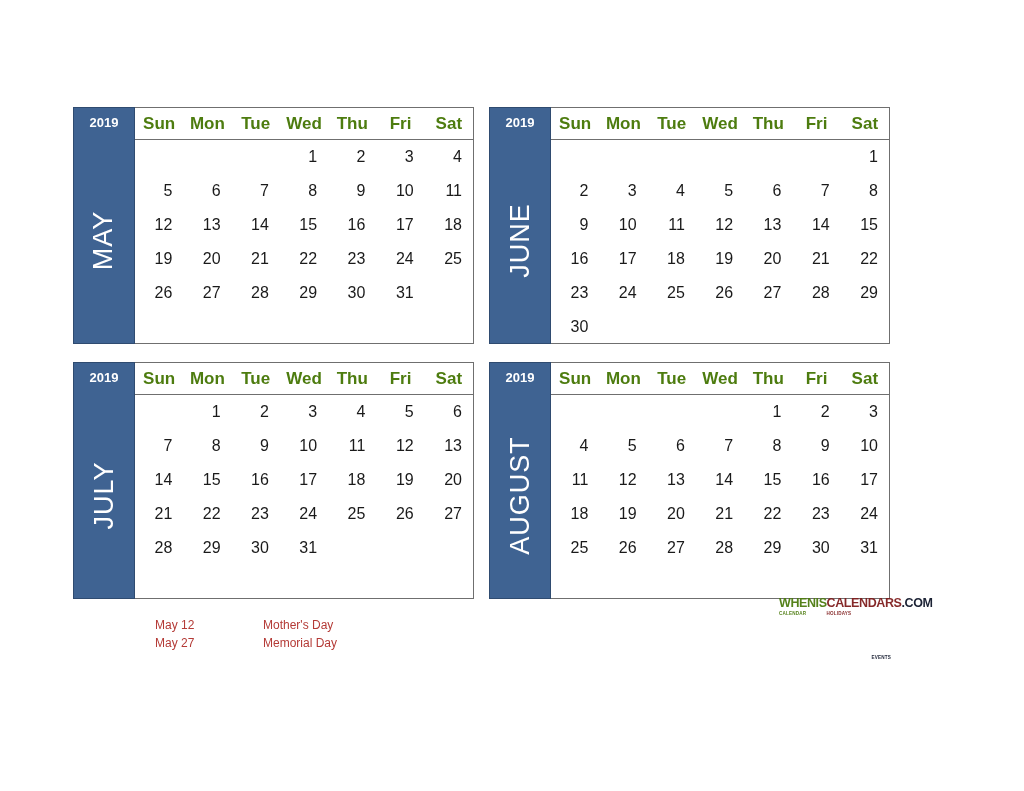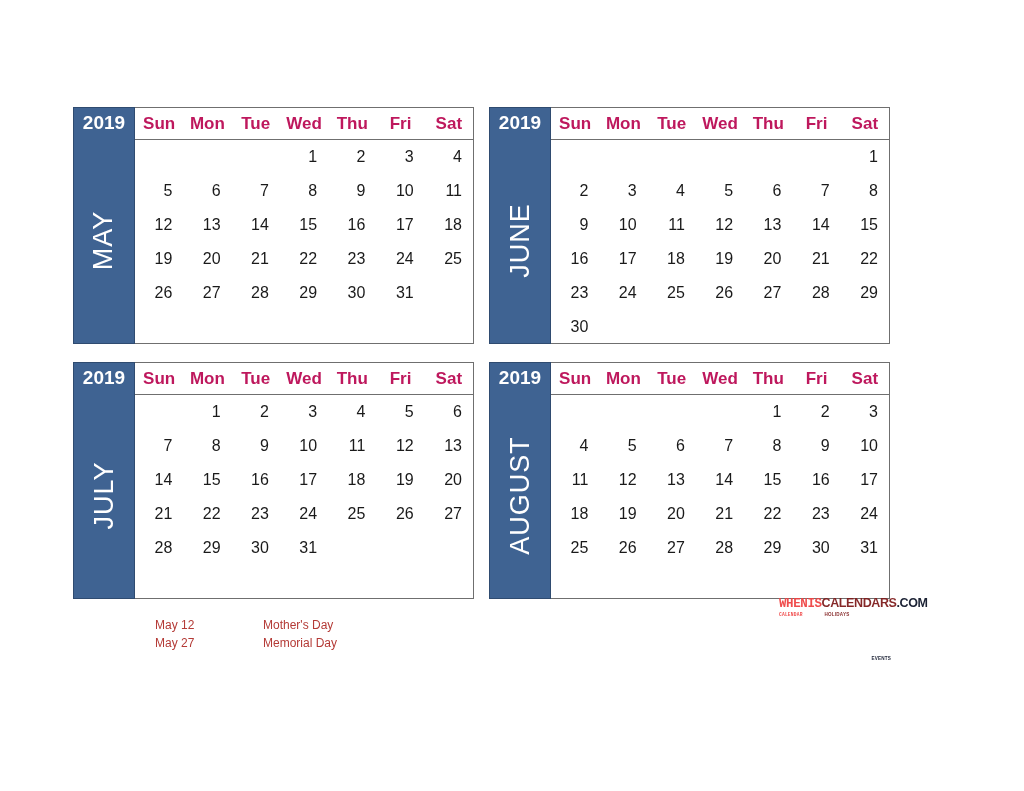--- a/index.html
+++ b/index.html
@@ -46,21 +46,21 @@
     box-sizing: border-box;
     border: 1px solid #2f4b70;
   }
   .year-label {
     position: absolute;
     top: 4px;
     left: 0;
     right: 0;
     text-align: center;
     color: #ffffff;
-    font-size: 19px;
+    font-size: 13px;
     font-weight: bold;
     letter-spacing: 0px;
     line-height: 22px;
   }
   .month-name-wrap {
     position: absolute;
     top: 30px;
     left: 0;
     right: 0;
     bottom: 0;
@@ -89,21 +89,21 @@
   }
   table.cal-table {
     width: 100%;
     height: 100%;
     border-collapse: collapse;
     table-layout: fixed;
   }
   table.cal-table thead th {
     font-size: 17px;
     font-weight: bold;
-    color: #be185d;
+    color: #4d7c0f;
     text-align: center;
     height: 31px;
     padding: 0;
     border-bottom: 1px solid #6f6f6f;
     font-family: "Liberation Sans", sans-serif;
   }
   table.cal-table tbody td {
     font-size: 16px;
     color: #1a1a1a;
     text-align: right;
@@ -149,21 +149,21 @@
     opacity: 0.95;
   }
   .wm-main {
     font-size: 12.5px;
     font-weight: bold;
     letter-spacing: -0.4px;
     line-height: 13px;
     white-space: nowrap;
     font-family: "Liberation Sans", sans-serif;
   }
-  .wm-blue { color: #ef4444; font-family: Liberation Mono, monospace; }
+  .wm-blue { color: #4d7c0f; }
   .wm-pink { color: #7f1d1d; }
   .wm-green { color: #0f172a; margin-top: 44px; }
   .wm-sub {
     display: flex;
     justify-content: space-between;
     font-size: 4.6px;
     font-weight: bold;
     letter-spacing: 0.2px;
     margin-top: 1px;
     font-family: "Liberation Sans", sans-serif;

